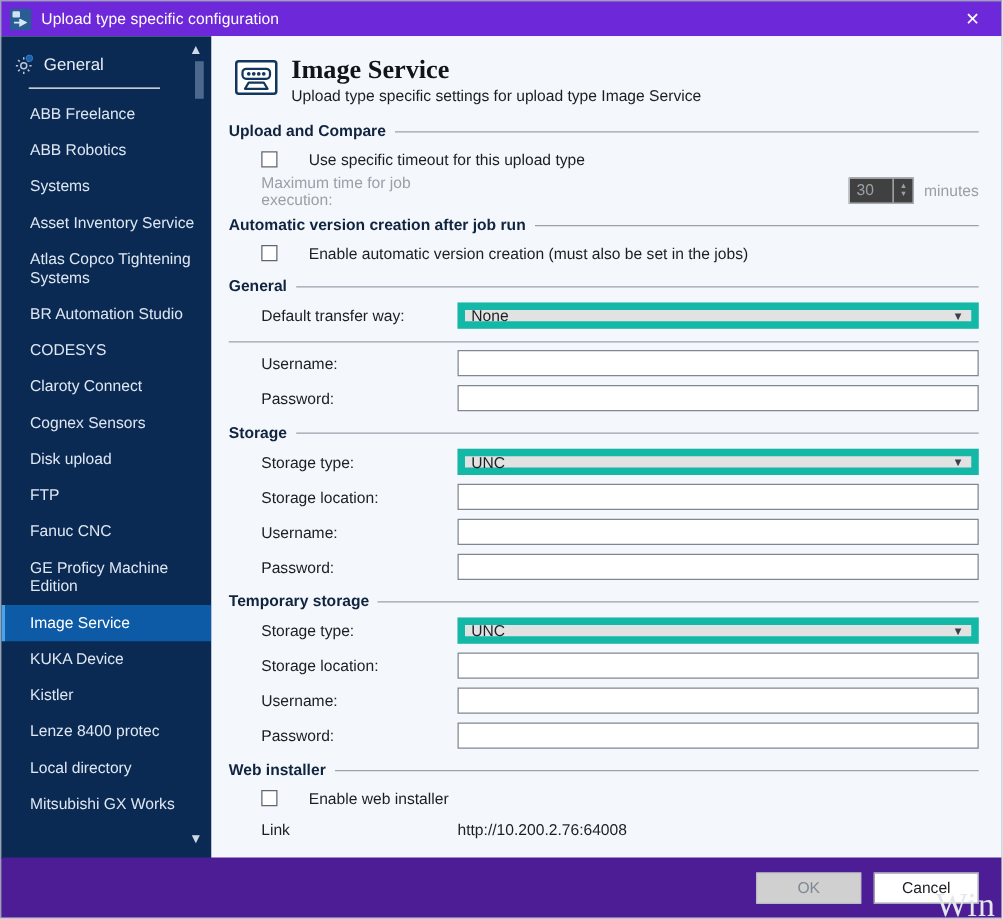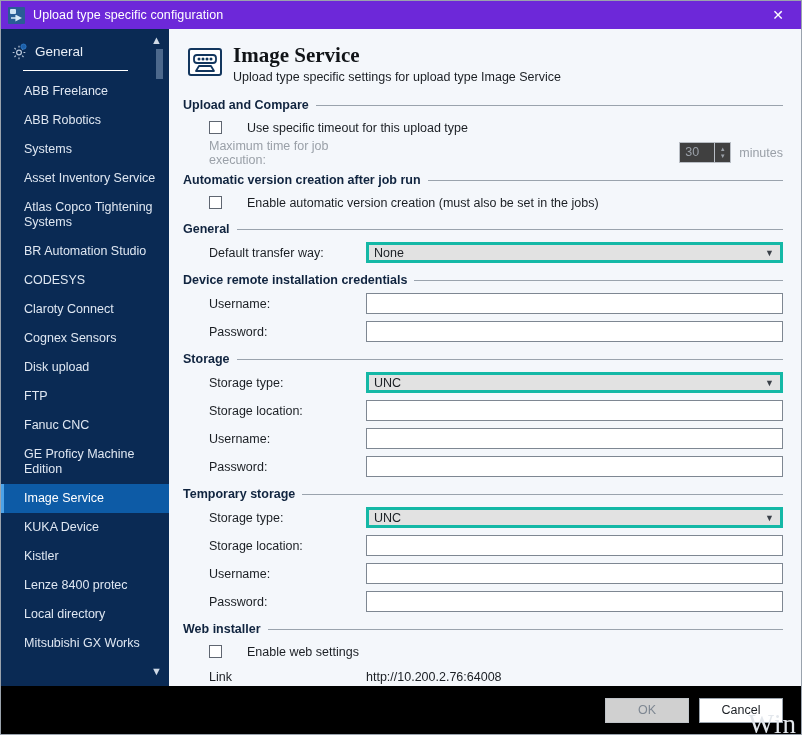--- a/index.html
+++ b/index.html
@@ -218,21 +218,21 @@
     flex: 1;
     height: 21px;
     background: #ffffff;
     border: 1px solid #7e8792;
     min-width: 0;
   }
   .combo {
     flex: 1;
     height: 21px;
     background: #e2e2e2;
-    border: 3px solid #14b8a6;
+    border: 6px solid #14b8a6;
     display: flex; align-items: center;
     justify-content: space-between;
     padding: 0 6px 0 5px;
     font-size: 12.5px;
     color: #1b1f24;
     min-width: 0;
   }
   .combo .chev {
     font-size: 9px;
     color: #3a4048;
@@ -272,21 +272,21 @@
   }
   .static-value {
     flex: 1;
     font-size: 12.5px;
     color: #1b1f24;
   }
 
   
   .footer {
     height: 48px; min-height: 48px;
-    background: #000000;
+    background: #4c1d95;
     display: flex; align-items: center;
     justify-content: flex-end;
     padding-right: 18px;
     gap: 10px;
     position: relative;
   }
   .btn {
     width: 84px; height: 25px;
     font-size: 12.5px;
     display: flex; align-items: center; justify-content: center;
@@ -426,21 +426,20 @@
           <span class="row-label">Default transfer way:</span>
           <span class="combo">
             <span>None</span>
             <span class="chev">▼</span>
           </span>
         </div>
       </div>
 
       <div class="group">
         <div class="group-header">
-          <span class="group-title">Device remote installation credentials</span>
           <span class="group-line"></span>
         </div>
         <div class="row">
           <span class="row-label">Username:</span>
           <input class="field" type="text" value="" style="">
         </div>
         <div class="row">
           <span class="row-label">Password:</span>
           <input class="field" type="password" value="" style="">
         </div>
@@ -498,21 +497,21 @@
         </div>
       </div>
 
       <div class="group">
         <div class="group-header">
           <span class="group-title">Web installer</span>
           <span class="group-line"></span>
         </div>
         <div class="row cb">
           <span class="checkbox"></span>
-          <span class="cb-label">Enable web settings</span>
+          <span class="cb-label">Enable web installer</span>
         </div>
         <div class="row">
           <span class="row-label">Link</span>
           <span class="static-value">http://10.200.2.76:64008</span>
         </div>
       </div>
 
     </div>
   </div>
 

